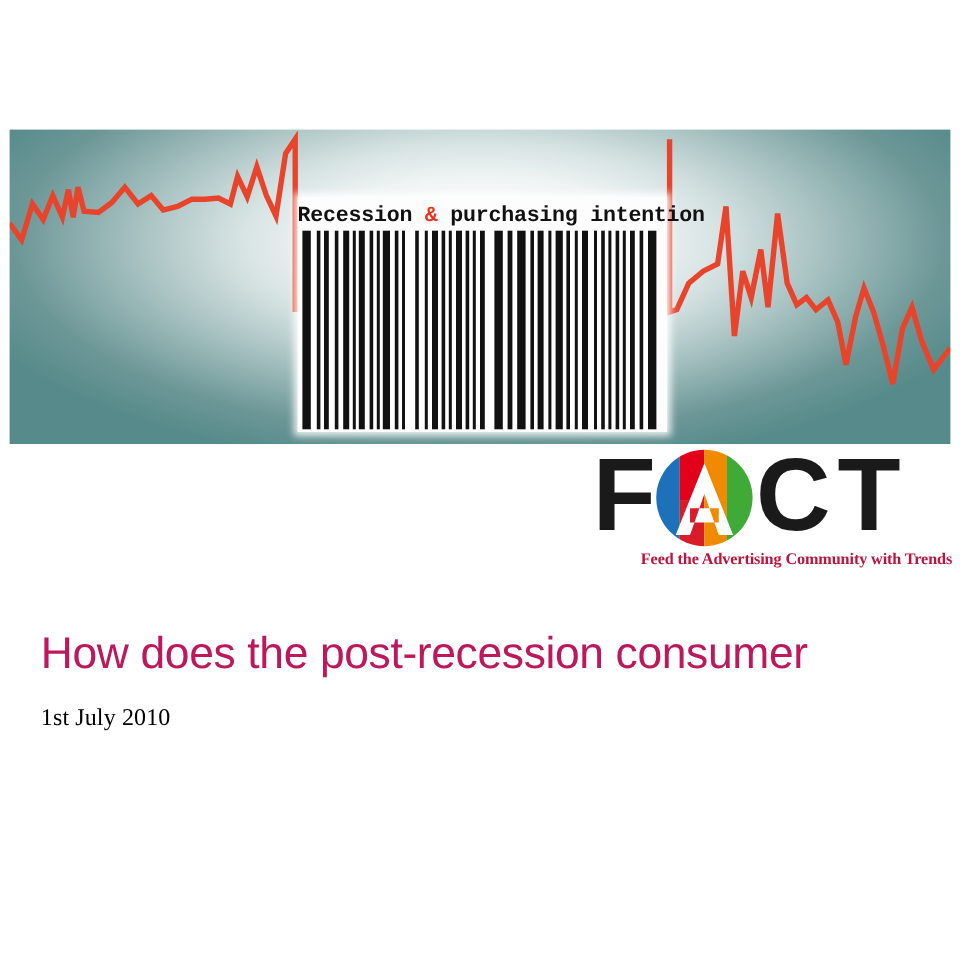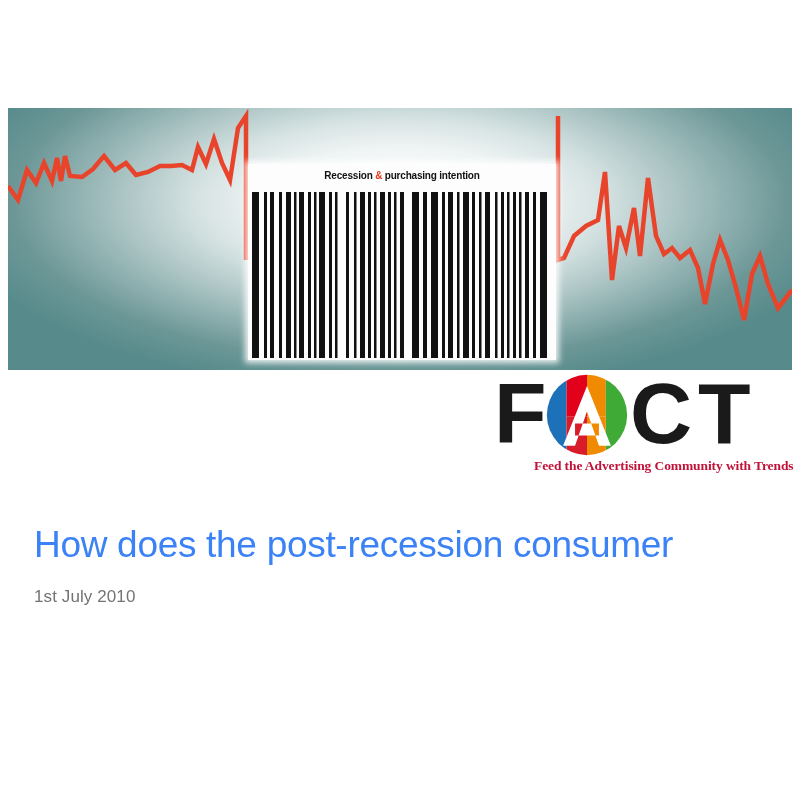--- a/index.html
+++ b/index.html
@@ -57,24 +57,24 @@
     width: 308px;
     height: 196px;
     background: #fdfdfd;
     box-shadow: 0 0 6px 3px rgba(255,255,255,0.85);
   }
   #barcode-title {
     position: absolute;
     left: 0;
     top: 6px;
     width: 308px;
-    text-align: center;
-    font-family: Liberation Sans, sans-serif;
+    text-align: right;
+    font-family: Liberation Mono, monospace;
     font-weight: bold;
-    font-size: 10px;
+    font-size: 18px;
     letter-spacing: -0.2px;
     color: #111111;
     white-space: nowrap;
     z-index: 3;
   }
   #barcode-title .amp { color: #e8331c; }
   #barcode-bars {
     position: absolute;
     left: 2px;
     top: 28px;
@@ -136,29 +136,29 @@
     position: absolute;
     left: 34px;
     top: 522px;
     width: 730px;
   }
   #slide-title {
     font-family: "Liberation Sans", sans-serif;
     font-size: 37px;
     line-height: 45px;
     font-weight: normal;
-    color: #3b82f6;
+    color: #be185d;
     margin: 0;
     letter-spacing: -0.3px;
   }
   #slide-date {
     margin-top: 20px;
-    font-family: Liberation Sans, sans-serif;
-    font-size: 17px;
-    color: #737373;
+    font-family: Liberation Serif, serif;
+    font-size: 20px;
+    color: #000000;
     letter-spacing: 0.1px;
   }
 </style>
 </head>
 <body>
 
 <div id="slide">
 
   <div id="banner">
 

